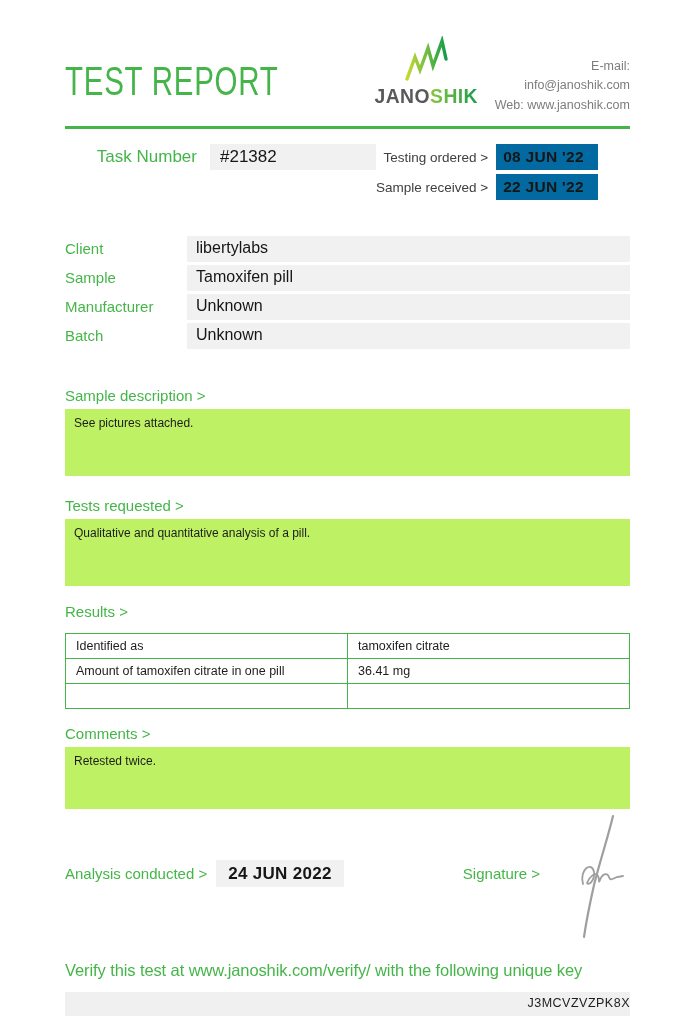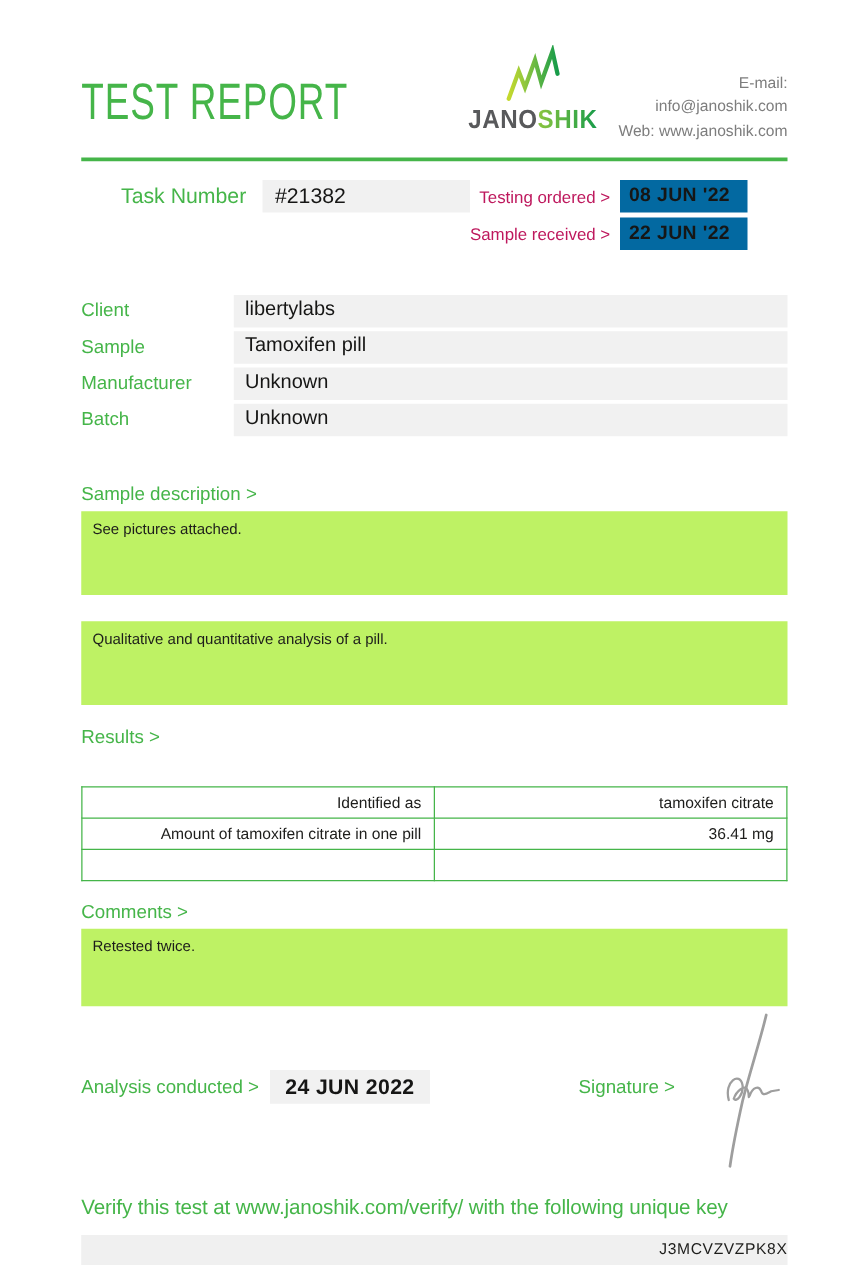--- a/index.html
+++ b/index.html
@@ -34,21 +34,21 @@
   .divider { margin-top:11px; height:3px; background:#45b549; }
 
   
   .task-row { margin-top:15px; display:flex; justify-content:center; align-items:flex-start; }
   .task-left { display:flex; align-items:center; }
   .task-label { color:#45b549; font-size:17px; }
   .task-number-box { margin-left:13px; width:166px; background:#f1f1f1;
     font-size:17px; color:#161615; padding:2px 10px; height:26px; line-height:22px; }
   .dates { display:flex; flex-direction:column; gap:4px; }
   .date-row { display:flex; align-items:center; justify-content:flex-end; }
-  .date-label { color:#be185d; font-size:13.5px; margin-right:8px; white-space:nowrap; }
+  .date-label { color:#404040; font-size:13.5px; margin-right:8px; white-space:nowrap; }
   .date-box { width:102px; background:#0369a1; font-size:15.5px; font-weight:700;
     color:#161615; padding:2px 7px; height:26px; line-height:22px; letter-spacing:0.3px; }
 
   
   .info-block { margin-top:36px; }
   .info-row { display:flex; margin-bottom:3px; }
   .info-label { width:122px; color:#45b549; font-size:15px; padding-top:4px; }
   .info-value { flex:1; background:#f1f1f1; min-height:26px;
     font-size:16px; color:#161615; padding:3px 9px; }
 
@@ -57,21 +57,21 @@
   .section-box { background:#bef264; padding:7px 9px; font-size:12px; color:#1d1d1b; }
   .sec-desc { margin-top:38px; }
   .sec-desc .section-box { margin-top:5px; height:67px; }
   .sec-tests { margin-top:21px; }
   .sec-tests .section-box { margin-top:5px; height:67px; }
   .sec-results { margin-top:17px; }
   .sec-comments { margin-top:16px; }
   .sec-comments .section-box { margin-top:5px; height:62px; }
 
   
-  .results-table { margin-top:31px; width:100%; border-collapse:collapse;text-align:right; }
+  .results-table { margin-top:13px; width:100%; border-collapse:collapse; }
   .results-table td { border:1.5px solid #45b549; font-size:12.5px; color:#1d1d1b;
     padding:4px 10px; height:25px; }
   .results-table td:first-child { width:50%; }
 
   
   .analysis-row { margin-top:50px; display:flex; justify-content:space-between; align-items:center; }
   .analysis-left { display:flex; align-items:center; }
   .analysis-label { color:#45b549; font-size:15px; white-space:nowrap; }
   .analysis-date-box { margin-left:9px; background:#f1f1f1; font-size:17px; font-weight:700;
     color:#161615; padding:3px 12px; height:27px; line-height:21px; letter-spacing:0.3px; }
@@ -151,20 +151,21 @@
       <div class="info-value">Unknown</div>
     </div>
   </div>
 
   <div class="sec-desc">
     <div class="section-label">Sample description &gt;</div>
     <div class="section-box">See pictures attached.</div>
   </div>
 
   <div class="sec-tests">
+    <div class="section-label">Tests requested &gt;</div>
     <div class="section-box">Qualitative and quantitative analysis of a pill.</div>
   </div>
 
   <div class="sec-results">
     <div class="section-label">Results &gt;</div>
     <table class="results-table">
       <tbody>
         <tr>
           <td>Identified as</td>
           <td>tamoxifen citrate</td>

